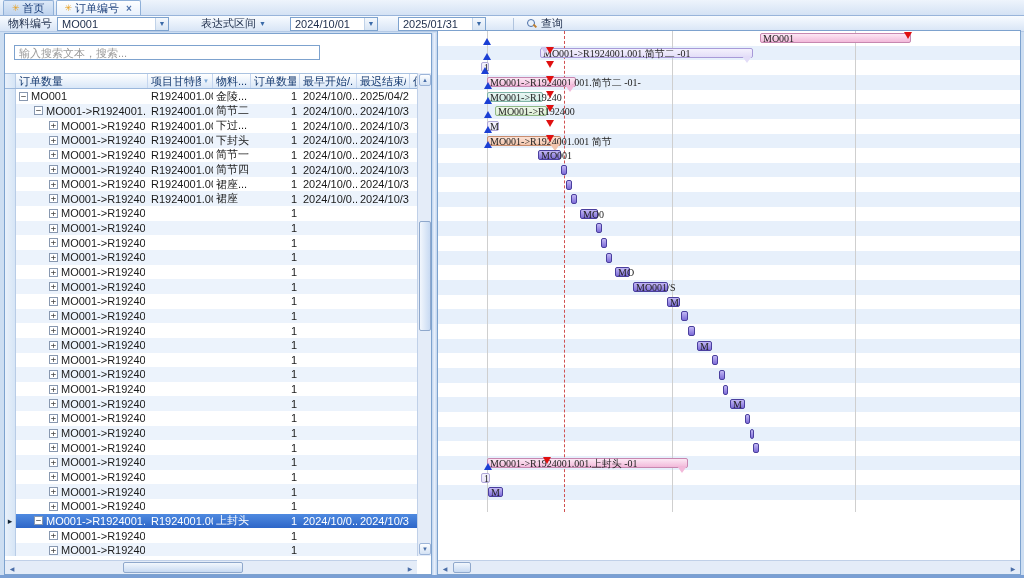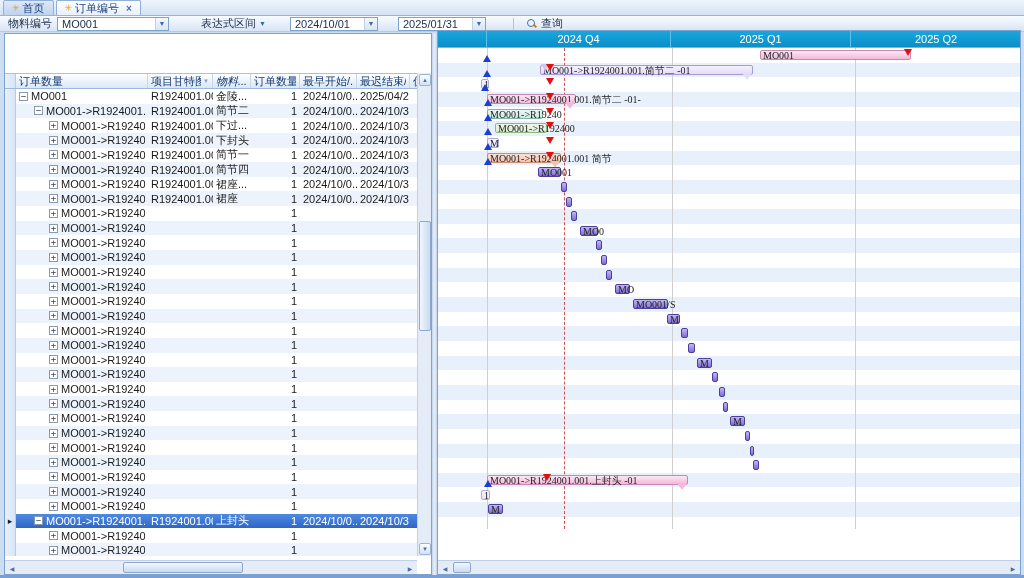--- a/index.html
+++ b/index.html
@@ -162,31 +162,32 @@
     </div>
     <div style="width:14px"></div>
     <div class="tb-sep"></div>
     <div class="query-btn">
       <span class="mag"></span>
       <span>查询</span>
     </div>
   </div>
 
   <div class="left-panel">
+    <input class="search-input" value="" placeholder="输入搜索文本，搜索..." style="">
     <div class="grid">
       <div class="grid-header" id="grid-header">
           <div class="gh-cell ind-cell" style="width: 11px;"></div>
           <div class="gh-cell" style="width: 132px;">
             <span style="overflow: hidden; white-space: nowrap; flex: 1 1 0%;">订单数量</span>
           </div>
           <div class="gh-cell" style="width: 65px;">
             <span style="overflow: hidden; white-space: nowrap; flex: 1 1 0%;">项目甘特图</span>
             <span style="font-size: 6px; color: rgb(122, 168, 216); margin-left: 2px;">▼</span>
           </div>
-          <div class="gh-cell" style="width: 38px; font-style: italic;">
+          <div class="gh-cell" style="width: 38px;">
             <span style="overflow: hidden; white-space: nowrap; flex: 1 1 0%;">物料...</span>
           </div>
           <div class="gh-cell" style="width: 49px;">
             <span style="overflow: hidden; white-space: nowrap; flex: 1 1 0%;">订单数量</span>
           </div>
           <div class="gh-cell" style="width: 57px;">
             <span style="overflow: hidden; white-space: nowrap; flex: 1 1 0%;">最早开始/...</span>
           </div>
           <div class="gh-cell" style="width: 53px;">
             <span style="overflow: hidden; white-space: nowrap; flex: 1 1 0%;">最迟结束/...</span>
@@ -622,26 +623,20 @@
     <div class="hscroll" style="left:0;right:14px;bottom:0">
       <div class="hsb-btn" style="left:1px">◀</div>
       <div class="hthumb" style="left:118px;width:120px"></div>
       <div class="hsb-btn" style="right:1px">▶</div>
     </div>
   </div>
 
   <div class="splitter"></div>
 
   <div class="right-panel">
-    <div class="scale-row" id="quarter-row">
-        <div class="scale-cell" style="width: 49px;"></div>
-        <div class="scale-cell" style="width: 184px;">2024 Q4</div>
-        <div class="scale-cell" style="width: 180px;">2025 Q1</div>
-        <div class="scale-cell" style="width: 171px;">2025 Q2</div>
-      </div>
     <div class="gantt-body" id="gantt-body">
         <div class="g-stripe" style="top: 0px;"></div>
         <div class="g-stripe alt" style="top: 14.65px;"></div>
         <div class="g-stripe" style="top: 29.3px;"></div>
         <div class="g-stripe alt" style="top: 43.95px;"></div>
         <div class="g-stripe" style="top: 58.6px;"></div>
         <div class="g-stripe alt" style="top: 73.25px;"></div>
         <div class="g-stripe" style="top: 87.9px;"></div>
         <div class="g-stripe alt" style="top: 102.55px;"></div>
         <div class="g-stripe" style="top: 117.2px;"></div>

